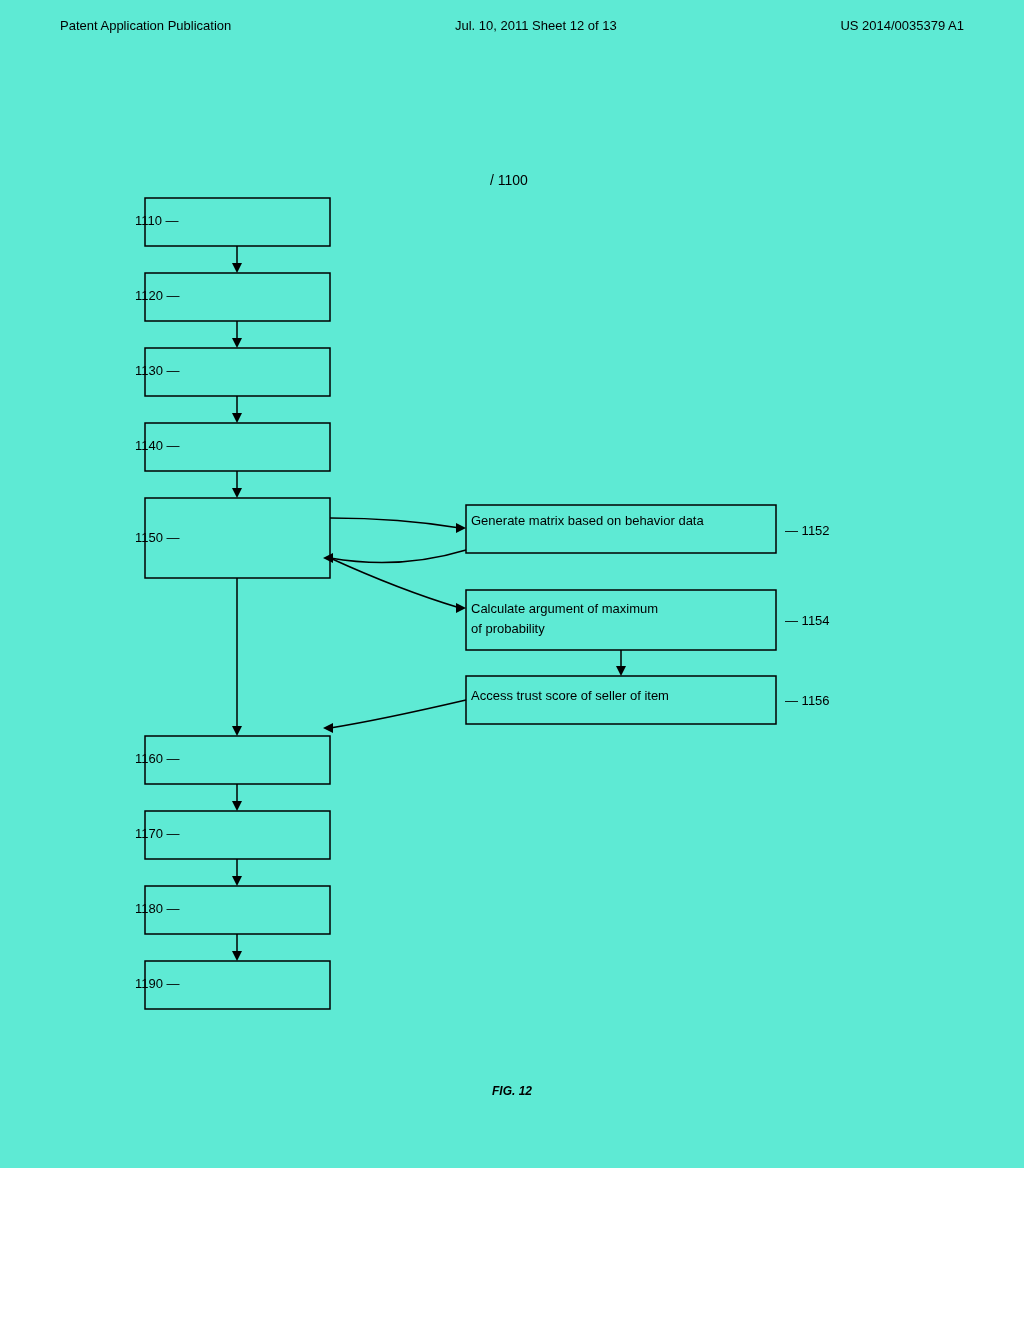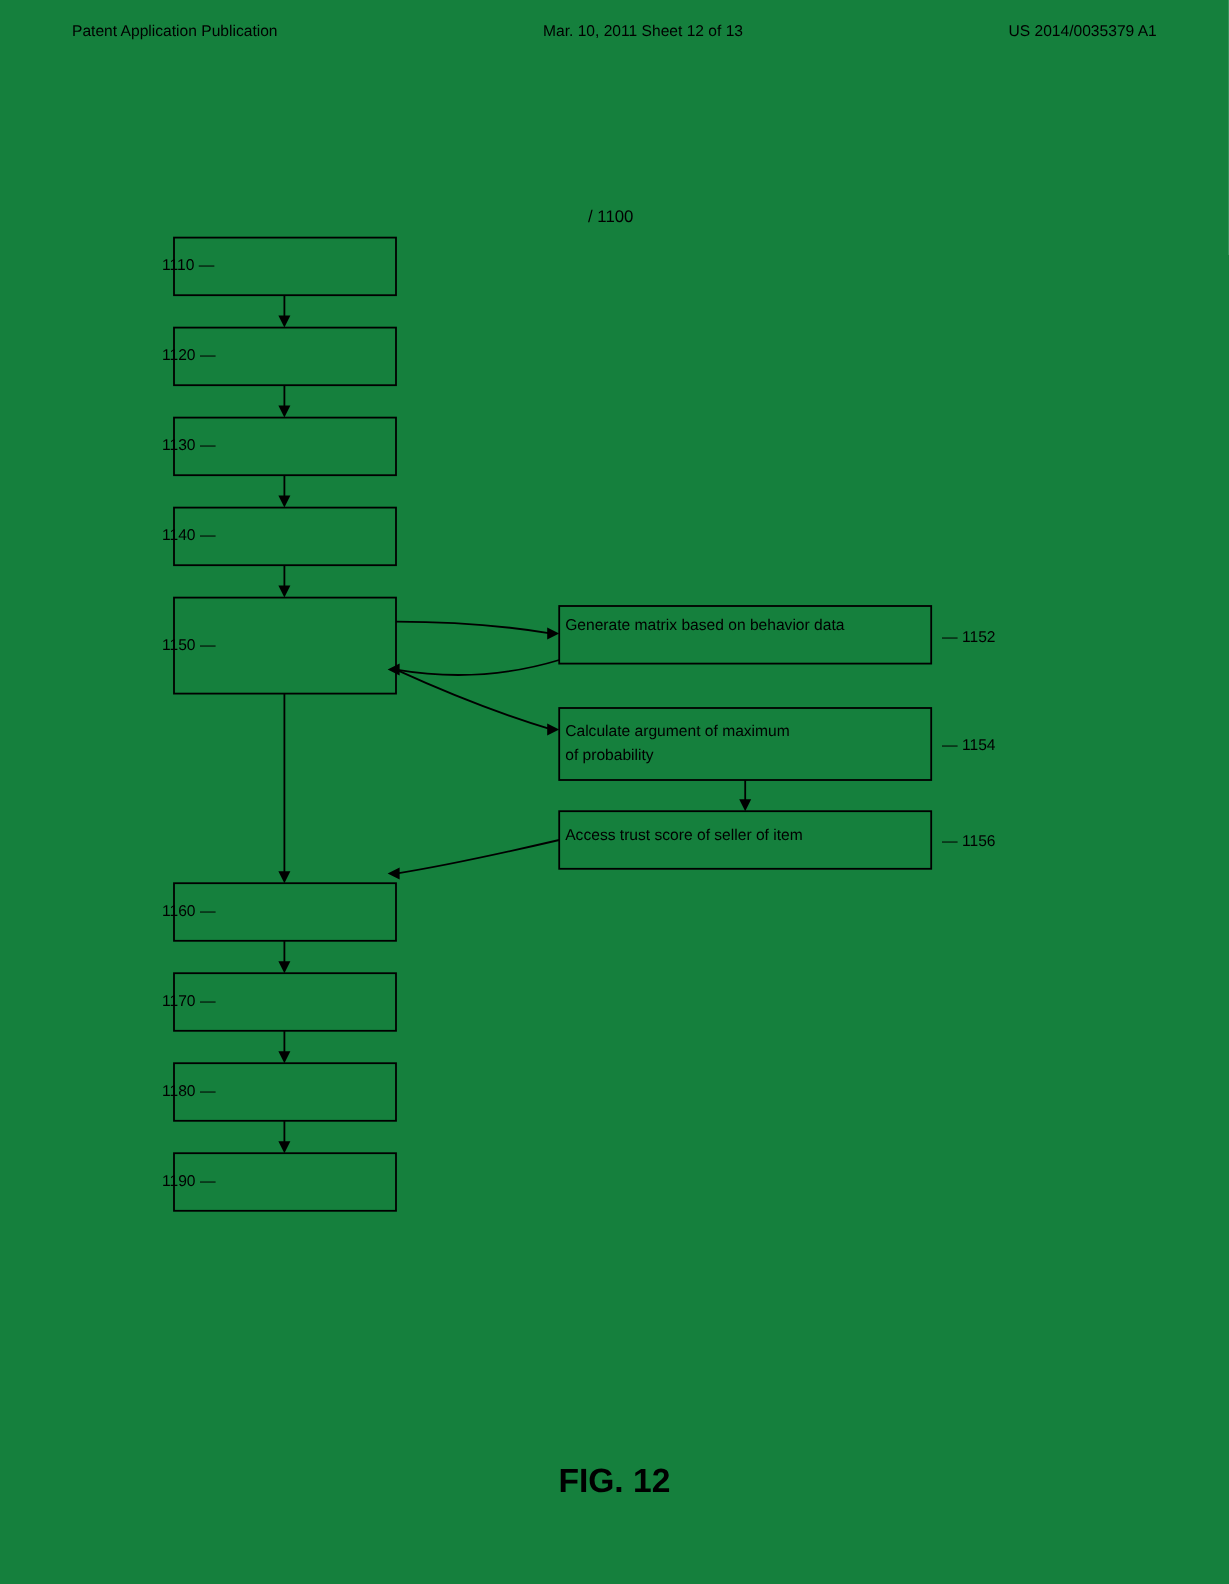--- a/index.html
+++ b/index.html
@@ -7,23 +7,23 @@
       background: #fff;
       font-family: Arial, sans-serif;
       width: 1024px;
       height: 1320px;
       overflow: hidden;
       position: relative;
     }
 
     .page {
       width: 1024px;
-      height: 1320px;
+      height: 1168px;
       position: relative;
-      background: #15803d;
+      background: #5eead4;
     }
 
     
     .header {
       display: flex;
       justify-content: space-between;
       align-items: center;
       padding: 18px 60px 10px 60px;
       font-size: 13px;
       color: #000;
@@ -37,40 +37,41 @@
       width: 1024px;
       height: 1150px;
     }
 
     
     .fig-caption {
       position: absolute;
       bottom: 70px;
       left: 50%;
       transform: translateX(-50%);
-      font-size: 28px;
+      font-style: italic;
+      font-size: 12px;
       font-weight: bold;
       color: #000;
     }
 
     
     .diagram svg {
       position: absolute;
       top: 0;
       left: 0;
     }
   </style>
 </head>
 <body>
 
 <div class="page">
 
   <div class="header">
     <span>Patent Application Publication</span>
-    <span>Mar. 10, 2011   Sheet 12 of 13</span>
+    <span>Jul. 10, 2011   Sheet 12 of 13</span>
     <span>US 2014/0035379 A1</span>
   </div>
 
   <div class="diagram">
     <svg width="1024" height="1200" viewBox="0 0 1024 1200">
 
       <text x="490" y="105" font-size="14" fill="#000" font-family="Arial">/ 1100</text>
 
       <rect x="145" y="118" width="185" height="48" fill="none" stroke="#000" stroke-width="1.5"></rect>
       <text x="135" y="145" font-size="13" fill="#000" font-family="Arial">1110 —</text>

